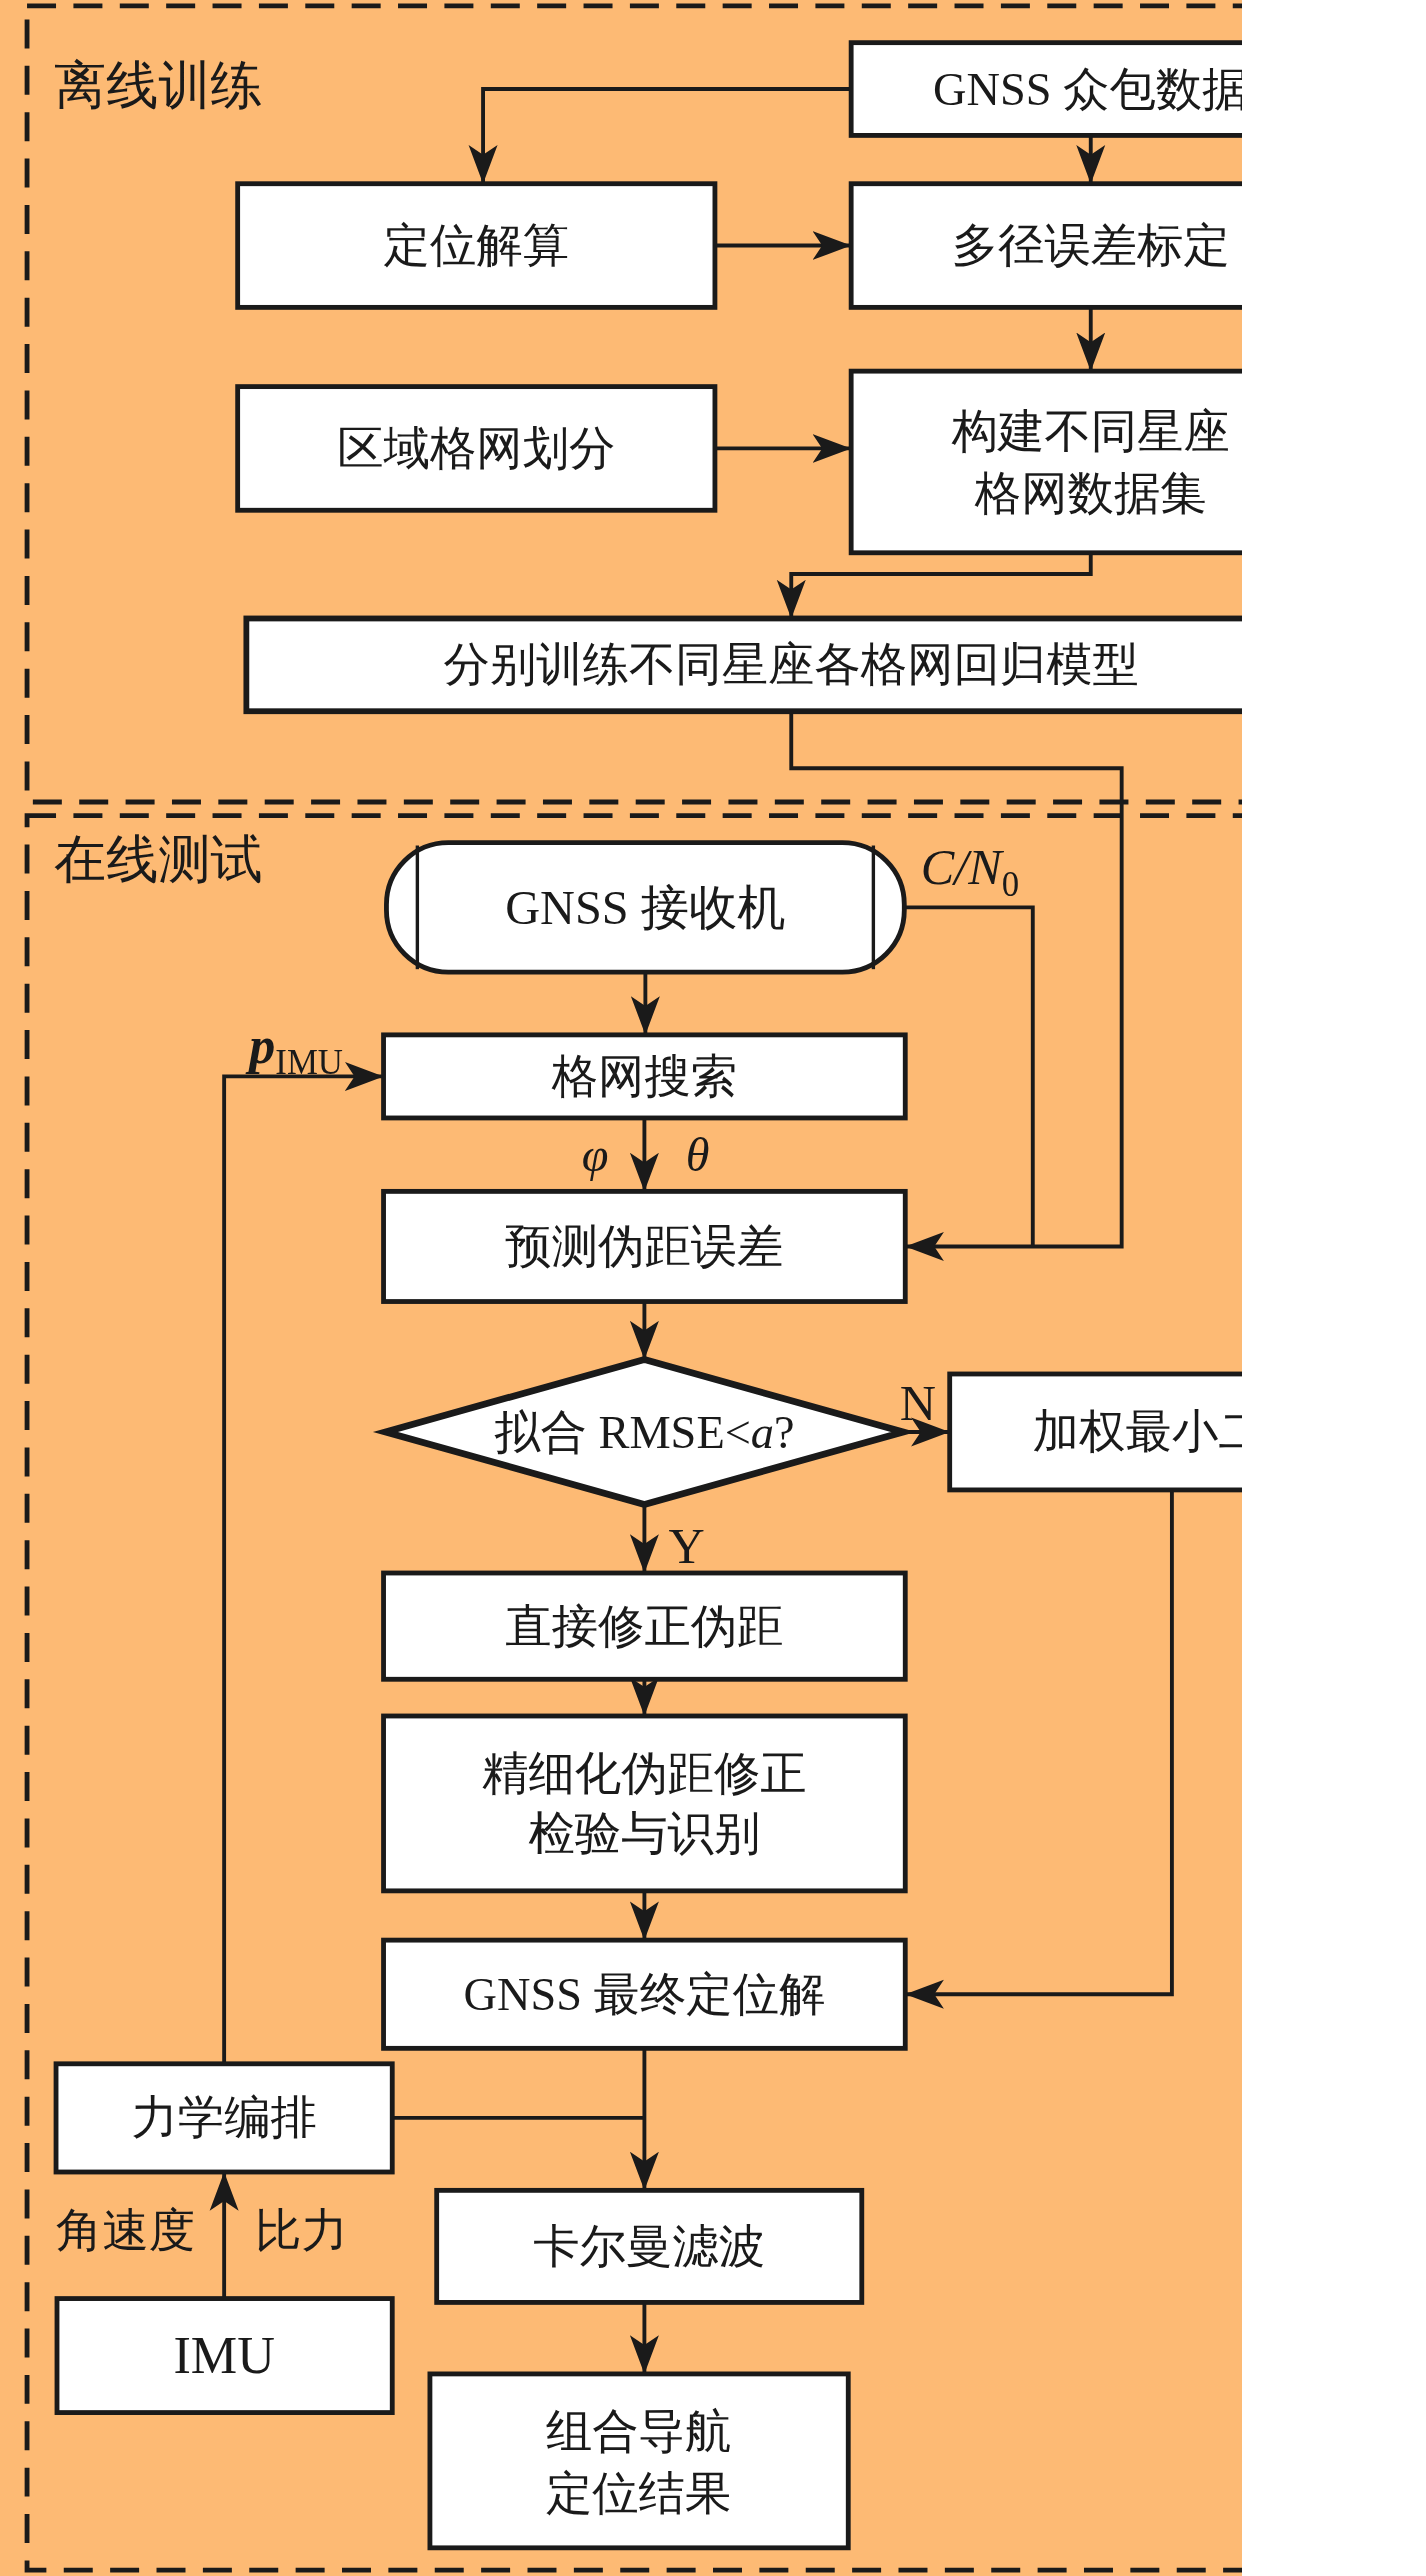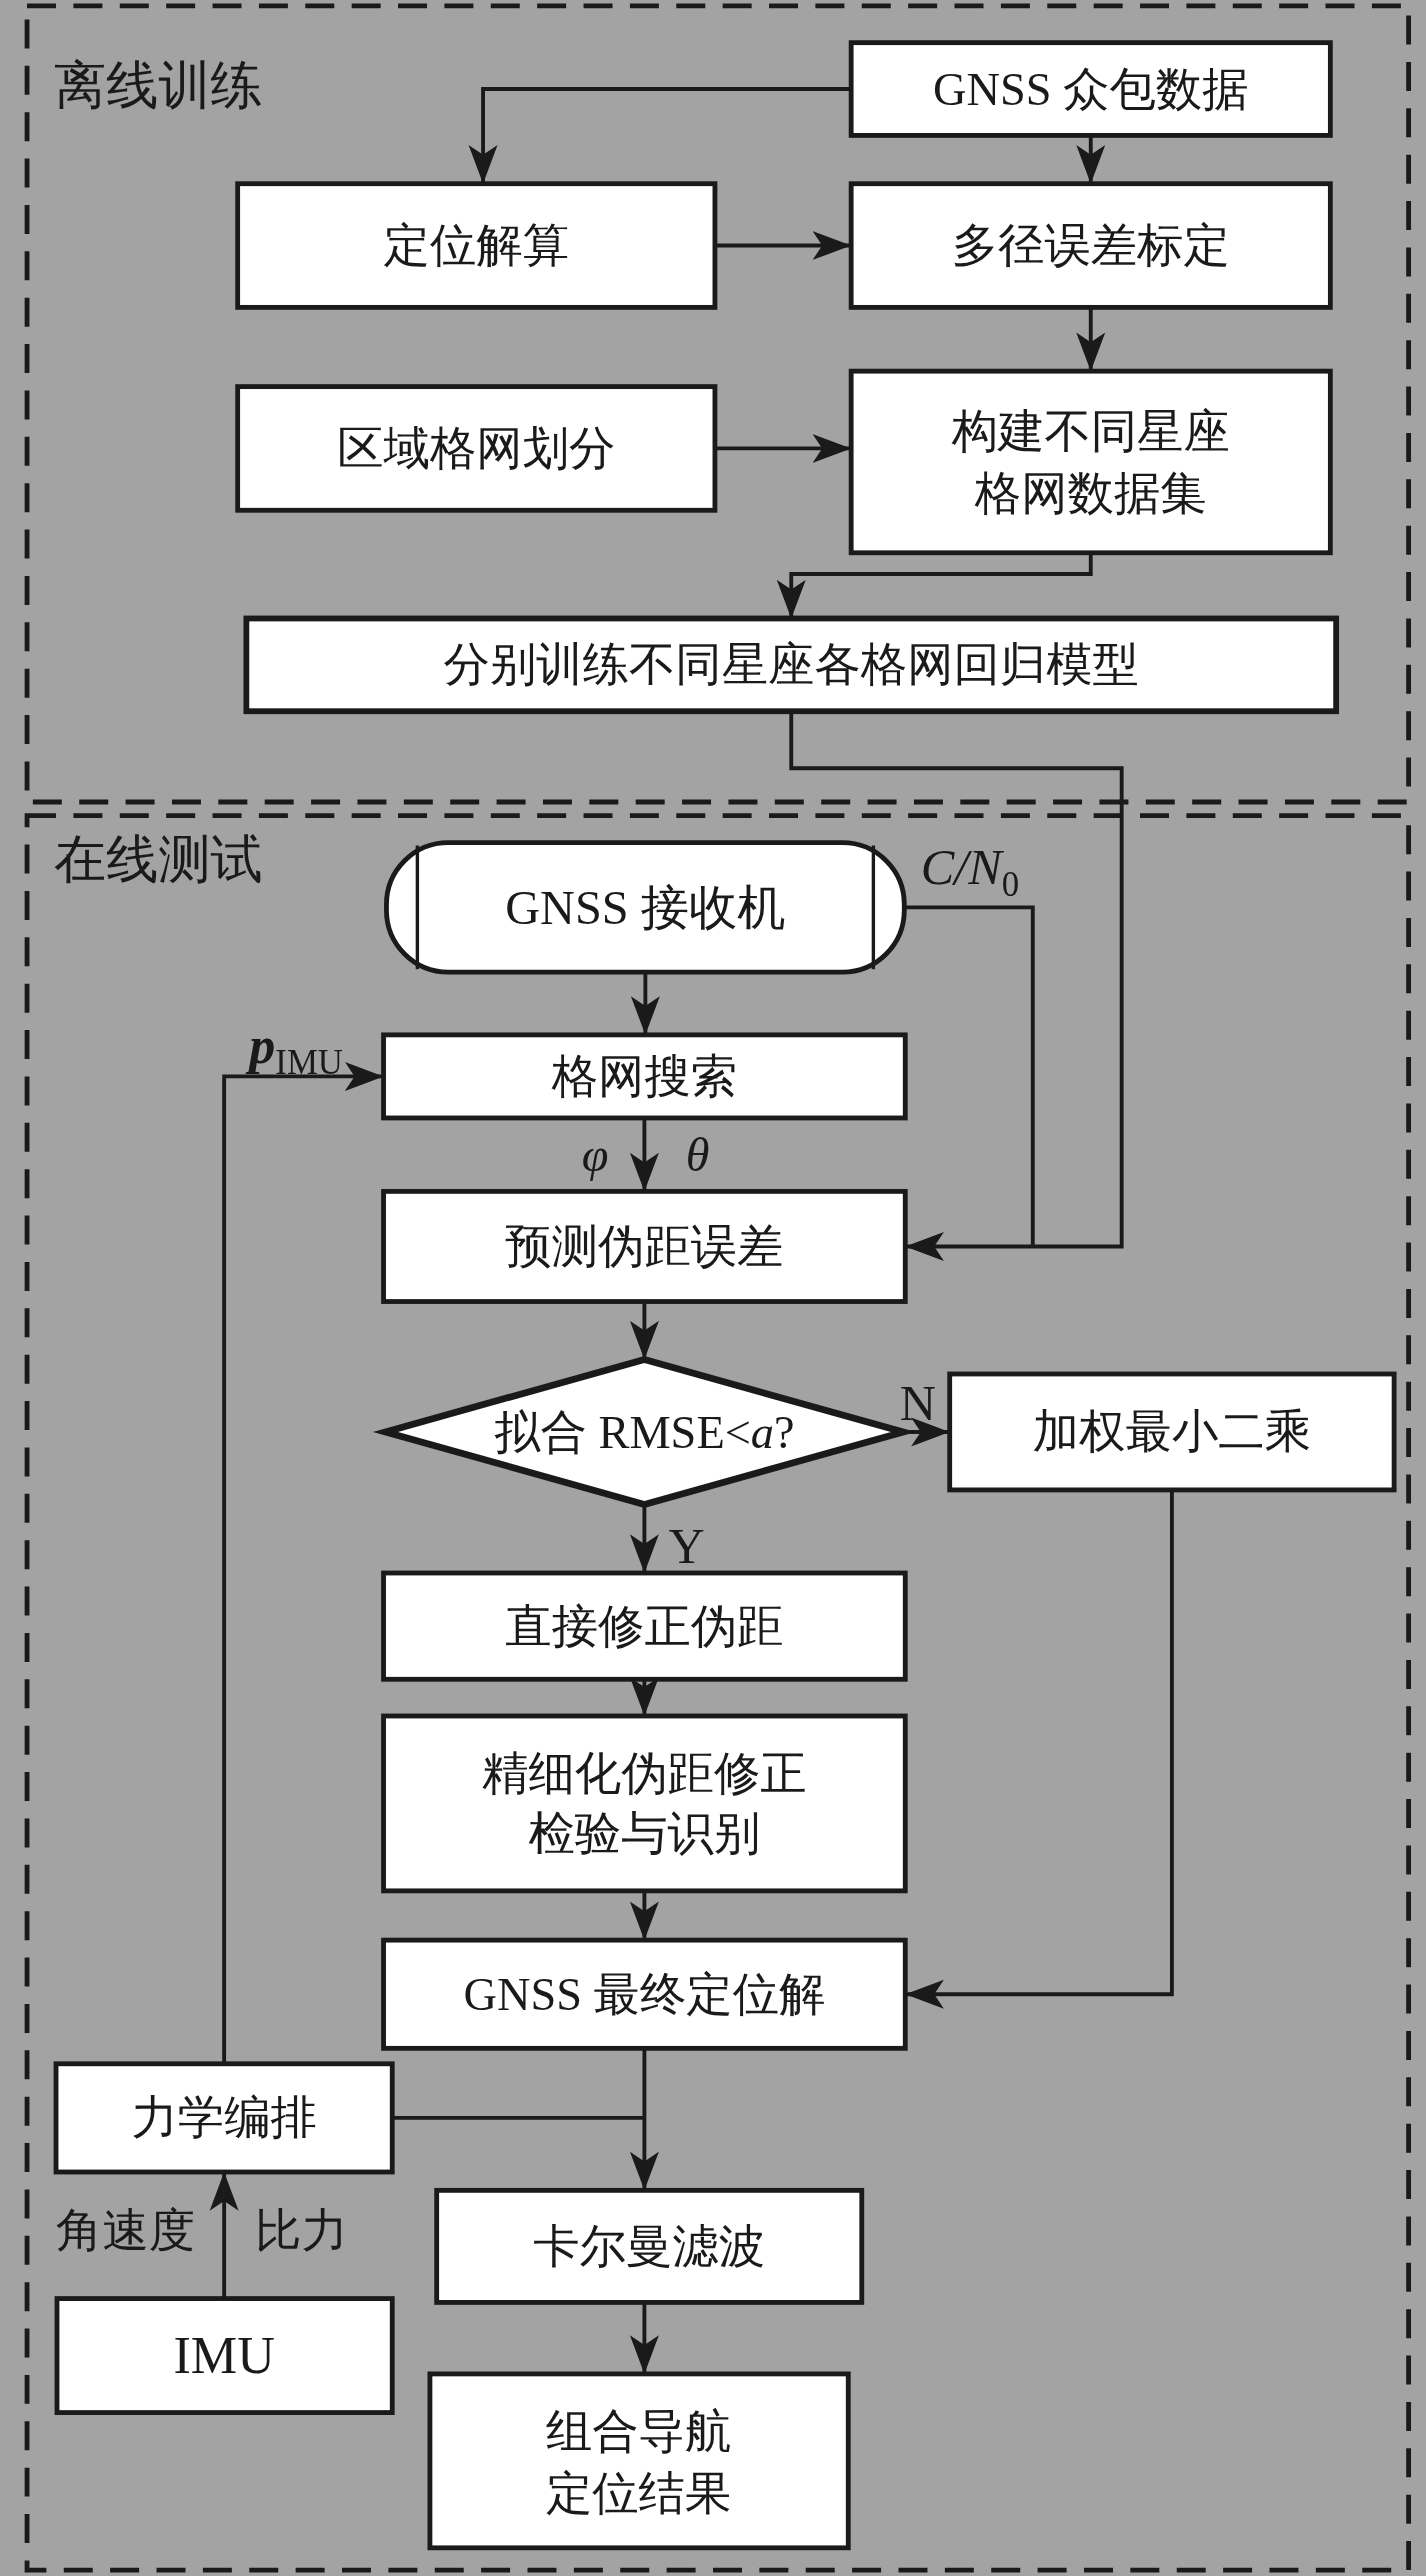--- a/index.html
+++ b/index.html
@@ -1,16 +1,16 @@
 <!DOCTYPE html>
 <html><head>
 <meta charset="utf-8">
 <style>
   html,body{margin:0;padding:0;background:#ffffff;}
-  .page{position:relative;width:1426px;height:2576px;background:#a3a3a3;overflow:hidden;
+  .page{position:relative;width:1242px;height:2576px;background:#fdba74;overflow:hidden;
         font-family:"Liberation Serif","DejaVu Serif",serif;}
   svg{position:absolute;left:0;top:0;}
   svg text{fill:#1a1a1a;font-family:"Liberation Serif","DejaVu Serif",serif;}
   .box{fill:#ffffff;stroke:#1a1a1a;stroke-width:5;}
   .box-thick{fill:#ffffff;stroke:#1a1a1a;stroke-width:6;}
   .diamond{fill:#ffffff;stroke:#1a1a1a;stroke-width:7;}
   .conn{fill:none;stroke:#1a1a1a;stroke-width:4;}
   .dashed{fill:none;stroke:#1a1a1a;stroke-width:5;stroke-dasharray:30 18;}
   .innerline{stroke:#1a1a1a;stroke-width:3.5;}
   .t-node{font-size:48px;text-anchor:middle;dominant-baseline:central;}

